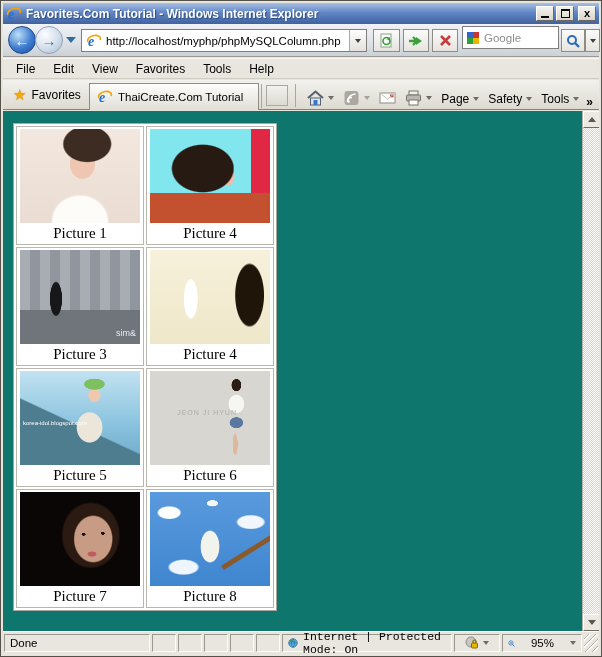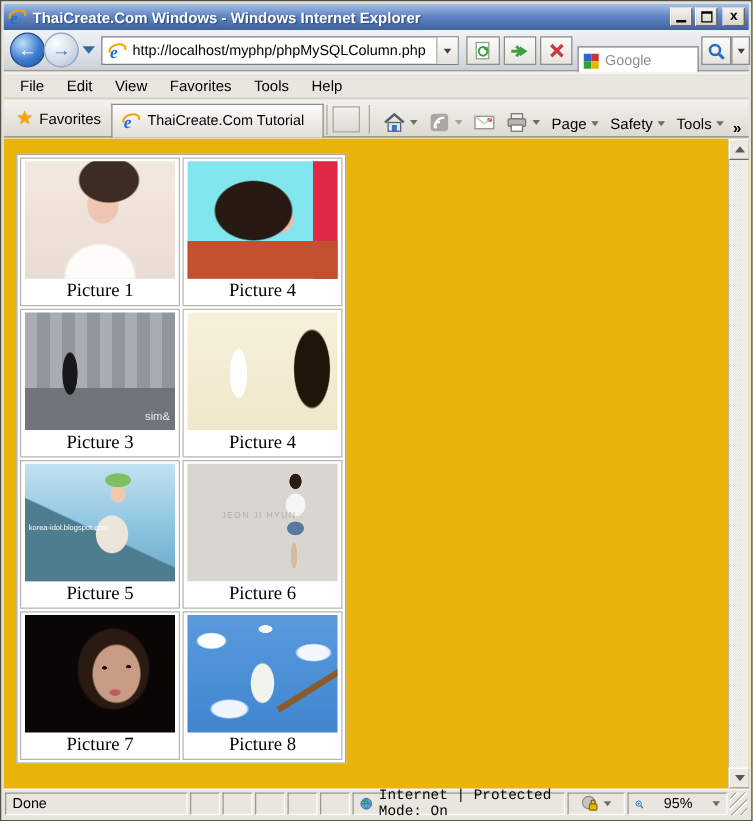--- a/index.html
+++ b/index.html
@@ -42,21 +42,21 @@
     border-left:5px solid transparent; border-right:5px solid transparent; border-top:6px solid #2E6E9E;}
   .addressbox{ position:absolute; left:78px; top:5px; width:286px; height:23px;
     background:#fff; border:1px solid #7E7E7E; display:flex; align-items:center; padding-left:4px;}
   .addressbox .url{ flex:1; font-size:11.5px; color:#000; white-space:nowrap; overflow:hidden; margin-left:4px;}
   .addr-dd{ width:17px; height:100%; border-left:1px solid #A8A8A8;
     background:linear-gradient(#FDFDFD,#E4E2DC); display:flex; align-items:center; justify-content:center;}
   .tri-dn{ width:0; height:0; border-left:3.5px solid transparent; border-right:3.5px solid transparent; border-top:4px solid #404040;}
   .navbtn{ position:absolute; top:5px; height:23px; width:26px;
     background:linear-gradient(#FBFBFA,#E6E4DE);
     border:1px solid #8E8C84; display:flex; align-items:center; justify-content:center;}
-  .searchbox{ position:absolute; left:459px; top:13px; width:97px; height:23px;
+  .searchbox{ position:absolute; left:459px; top:2px; width:97px; height:23px;
     background:#fff; border:1px solid #7E7E7E; display:flex; align-items:center; padding-left:3px;}
   .searchbox .ph{ color:#8E8E8E; font-size:11.5px; margin-left:4px;}
   .searchbtn{ left:558px; width:24px; }
   .searchdd{ left:582px; width:15px; }
   
   .menurow{
     position:absolute; left:2px; right:2px; top:57px; height:21px;
     background:#E9E6DF; border-top:1px solid #FBFAF7; border-bottom:1px solid #CFCCC4;
     display:flex; align-items:center; padding-left:4px;
   }
@@ -78,21 +78,21 @@
   .tabstub{ position:absolute; left:263px; top:5px; width:22px; height:21px;
     background:linear-gradient(#F2F1EE,#DDDAD3); border:1px solid #ABA8A1;}
   .cmdsep{ position:absolute; left:292px; top:4px; width:1px; height:23px; background:#A8A6A0;}
   .cmdbar{ position:absolute; right:2px; top:3px; height:26px; display:flex; align-items:flex-end; gap:1px; padding-right:2px;}
   .cmditem{ display:flex; align-items:center; gap:4px; padding:3px 4px; font-size:12px; color:#000;}
   .dd-lite{ border-top-color:#6E6C66; }
   .icon16{ width:17px; height:16px; display:inline-block;}
   
   .content{
     position:absolute; left:2px; right:2px; top:110px; bottom:25px;
-    background:#eab308; overflow:hidden;
+    background:#0f766e; overflow:hidden;
   }
   .scrollbar{ position:absolute; right:0; top:0; bottom:0; width:17px;
     background-image:
       linear-gradient(45deg, #D8D4CB 25%, transparent 25%, transparent 75%, #D8D4CB 75%),
       linear-gradient(45deg, #D8D4CB 25%, #FDFCFA 25%, #FDFCFA 75%, #D8D4CB 75%);
     background-size:2px 2px; background-position:0 0, 1px 1px;
     border-left:1px solid #B5B2AA;}
   .sbbtn{ position:absolute; left:0; width:17px; height:17px;
     background:#ECE9E2; border:1px solid; border-color:#FFF #706C62 #706C62 #FFF;
     display:flex; align-items:center; justify-content:center;}
@@ -176,21 +176,21 @@
 </head>
 <body>
 
 <div class="window">
 
   <div class="titlebar">
     <svg class="ie-icon" viewBox="0 0 16 16">
       <text x="2" y="13" font-size="14" font-style="italic" font-weight="bold" fill="#1E6FD6" font-family="serif">e</text>
       <path d="M2 9 A6.5 4 -15 1 1 14 7" stroke="#F5A300" stroke-width="1.6" fill="none"></path>
     </svg>
-    <span class="title">ThaiCreate.Com Windows - Windows Internet Explorer</span>
+    <span class="title">Favorites.Com Tutorial - Windows Internet Explorer</span>
     <div class="winbtn">
         <div class="glyph-min"></div>
       </div>
     <div class="winbtn">
         <div class="glyph-max"></div>
       </div>
     <div class="winbtn close">
         <span class="glyph-x">x</span>
       </div>
   </div>

